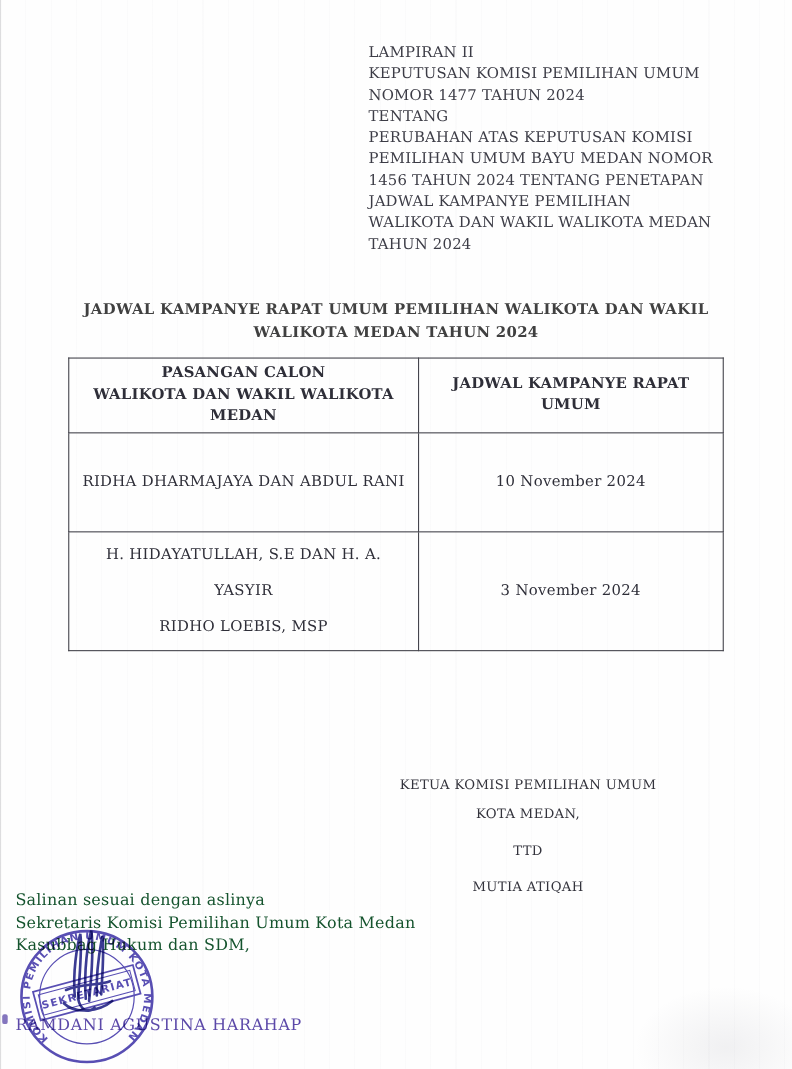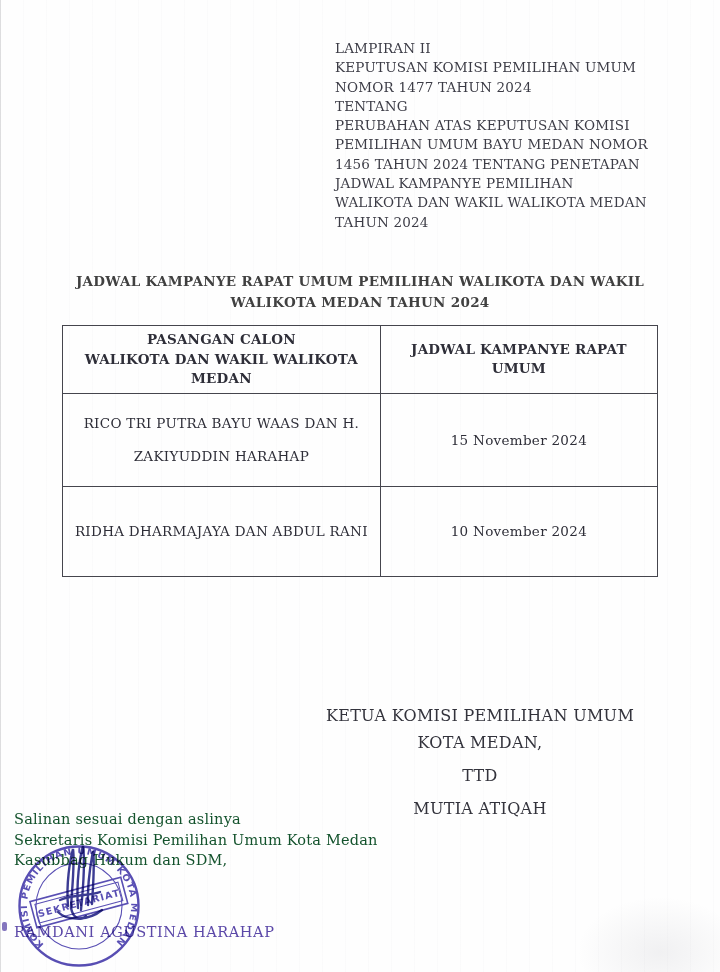--- a/index.html
+++ b/index.html
@@ -37,21 +37,21 @@
     font-size:13.5px; color:#2e2e38; padding:4px 10px; }
   col.c1 { width:53.4%; } col.c2 { width:46.6%; }
   tr.head-row { height:59px; }
   tr.head-row th { font-weight:bold; line-height:19.5px; letter-spacing:0.2px; }
   tr.r1 { height:93px; } tr.r2 { height:90px; } tr.r3 { height:92px; }
   td.pair { line-height:33px; letter-spacing:0.3px; }
   td.date { font-size:14px; letter-spacing:0.3px; }
 
   
   .sig-line { position:absolute; left:300px; width:360px; text-align:center;
-    font-size:16px; letter-spacing:0.3px; color:#33333c; }
+    font-size:12px; letter-spacing:0.3px; color:#33333c; }
 
   
   .copy-note { position:absolute; left:14px; top:809px; width:400px;
     font-size:14.5px; line-height:20.5px; color:#14532d; letter-spacing:0.2px; }
   .copy-signer { position:absolute; left:14px; top:924px;
     font-size:14.5px; color:#5b48a8; letter-spacing:0.6px; }
   .ink-speck { position:absolute; left:2px; top:922px; width:5px; height:9px;
     background:#5b48a8; opacity:0.75; border-radius:2px; }
 
   
@@ -94,32 +94,32 @@
     <th>
       <div>PASANGAN CALON</div>
       <div>WALIKOTA DAN WAKIL WALIKOTA</div>
       <div>MEDAN</div>
     </th>
     <th>
       <div>JADWAL KAMPANYE RAPAT</div>
       <div>UMUM</div>
     </th>
   </tr>
-  <tr class="r1">
-    <td class="pair">
-      <div>RICO TRI PUTRA BAYU WAAS DAN H.</div>
-      <div>ZAKIYUDDIN HARAHAP</div>
-    </td>
-    <td class="date">15 November 2024</td>
-  </tr>
   <tr class="r2">
     <td class="pair">
       <div>RIDHA DHARMAJAYA DAN ABDUL RANI</div>
     </td>
     <td class="date">10 November 2024</td>
+  </tr>
+  <tr class="r3">
+    <td class="pair">
+      <div>H. HIDAYATULLAH, S.E DAN H. A. YASYIR</div>
+      <div>RIDHO LOEBIS, MSP</div>
+    </td>
+    <td class="date">3 November 2024</td>
   </tr>
 </tbody>
   </table>
 
 <div class="sig-line" style="top:706px">KETUA KOMISI PEMILIHAN UMUM</div>
 <div class="sig-line" style="top:733px">KOTA MEDAN,</div>
 <div class="sig-line" style="top:766px">TTD</div>
 <div class="sig-line" style="top:799px">MUTIA ATIQAH</div>
 
 <div class="copy-note">

